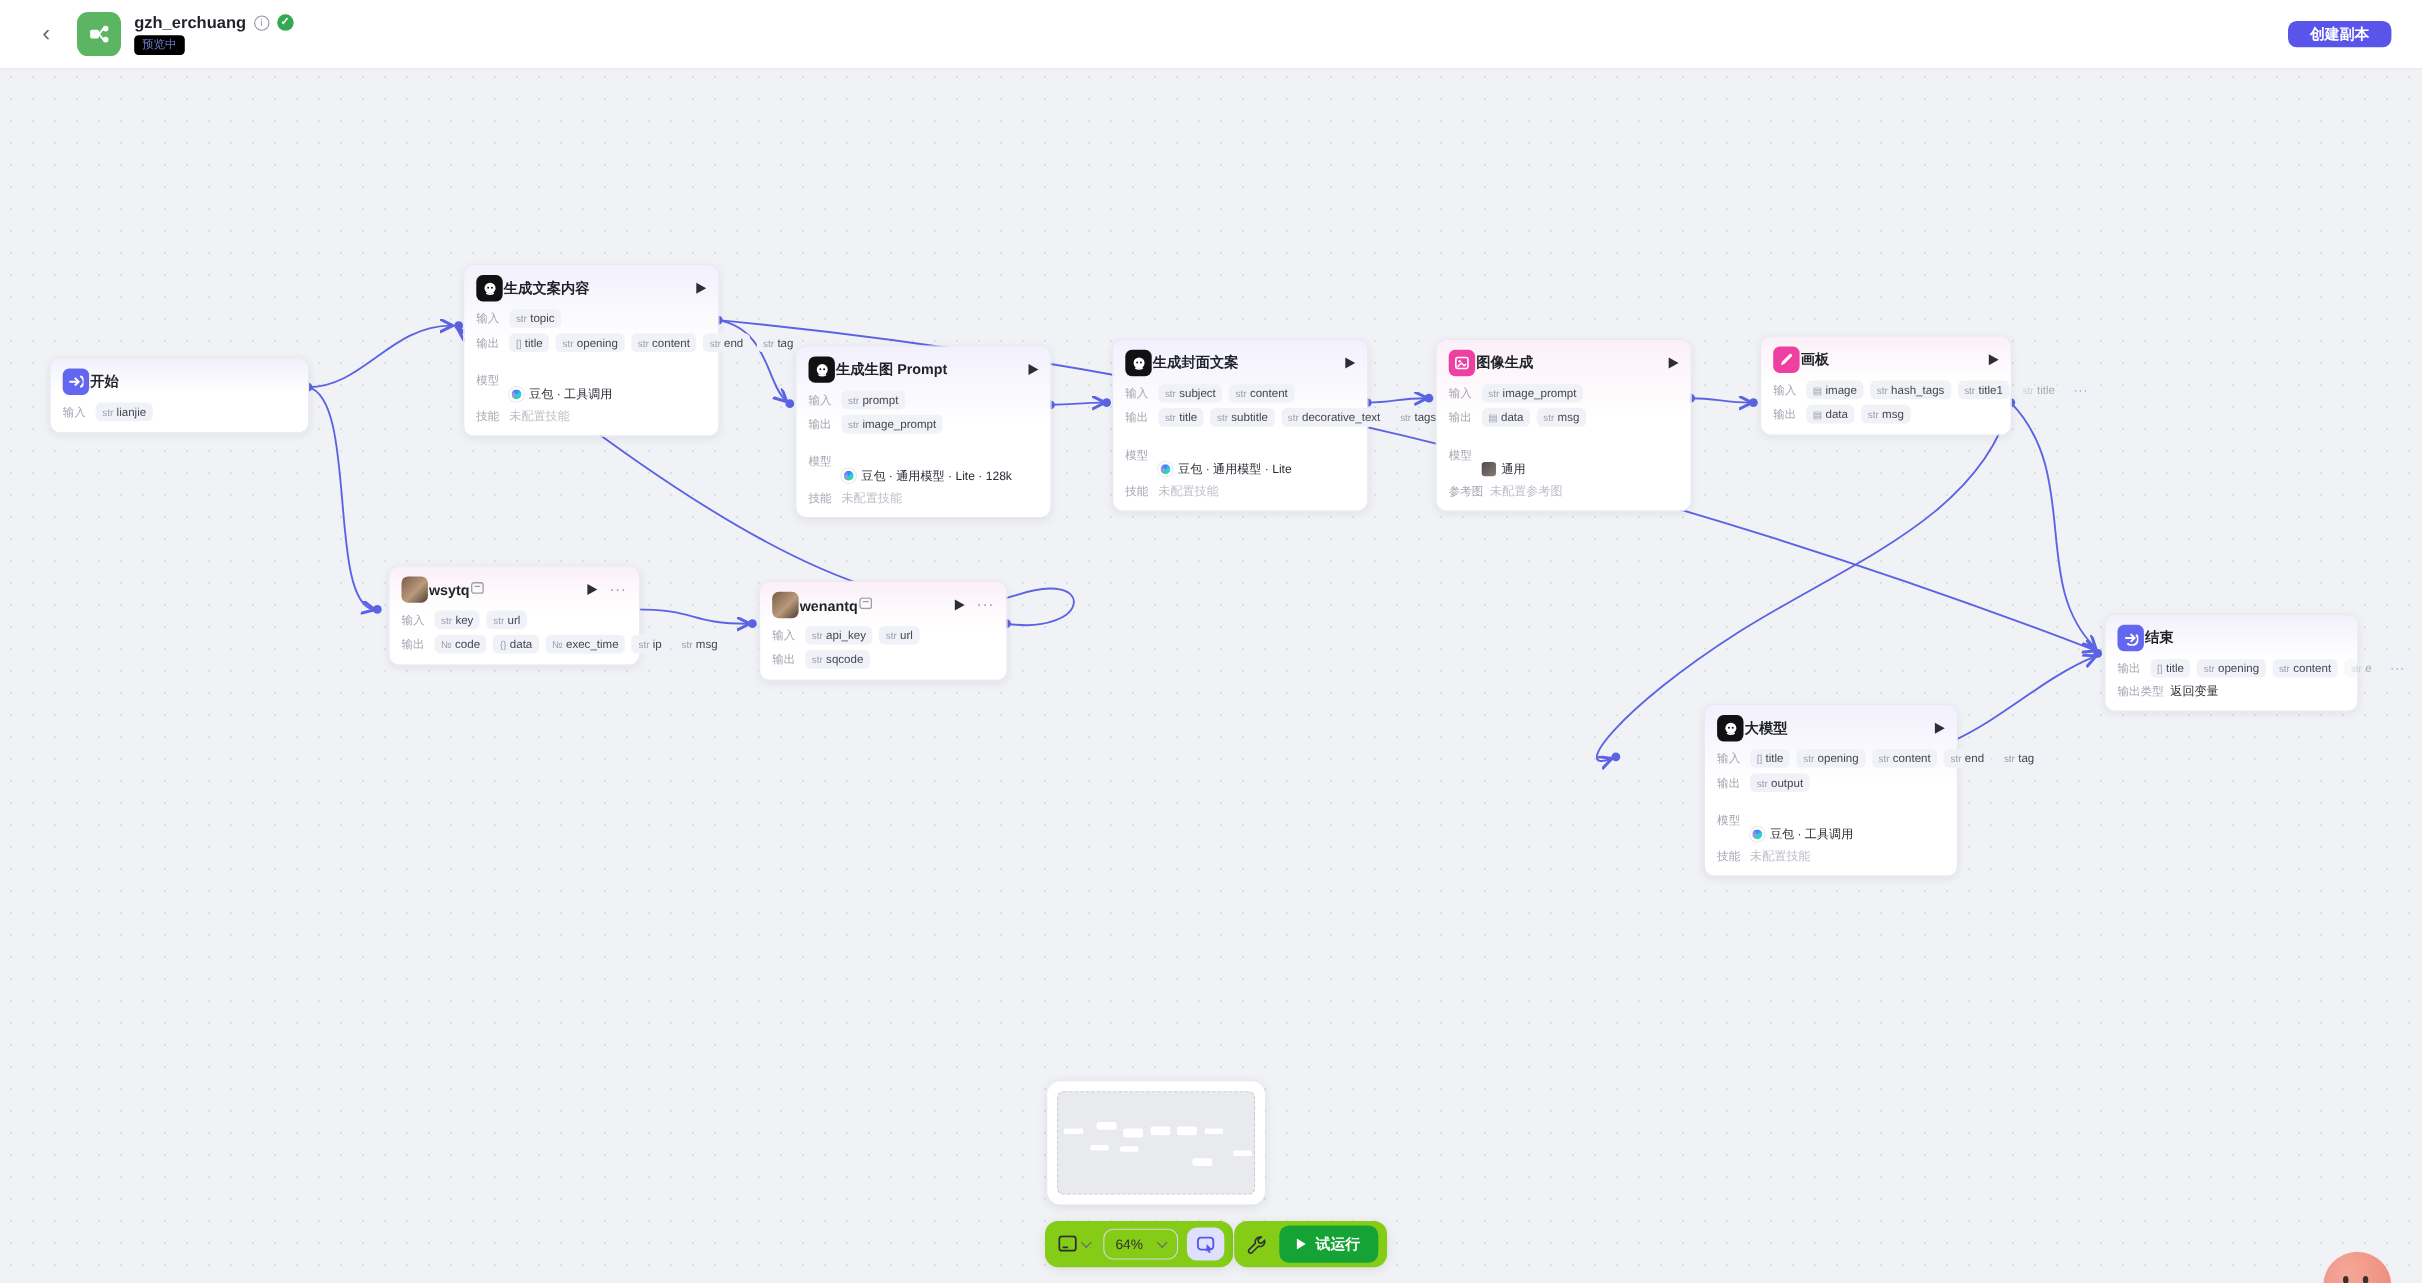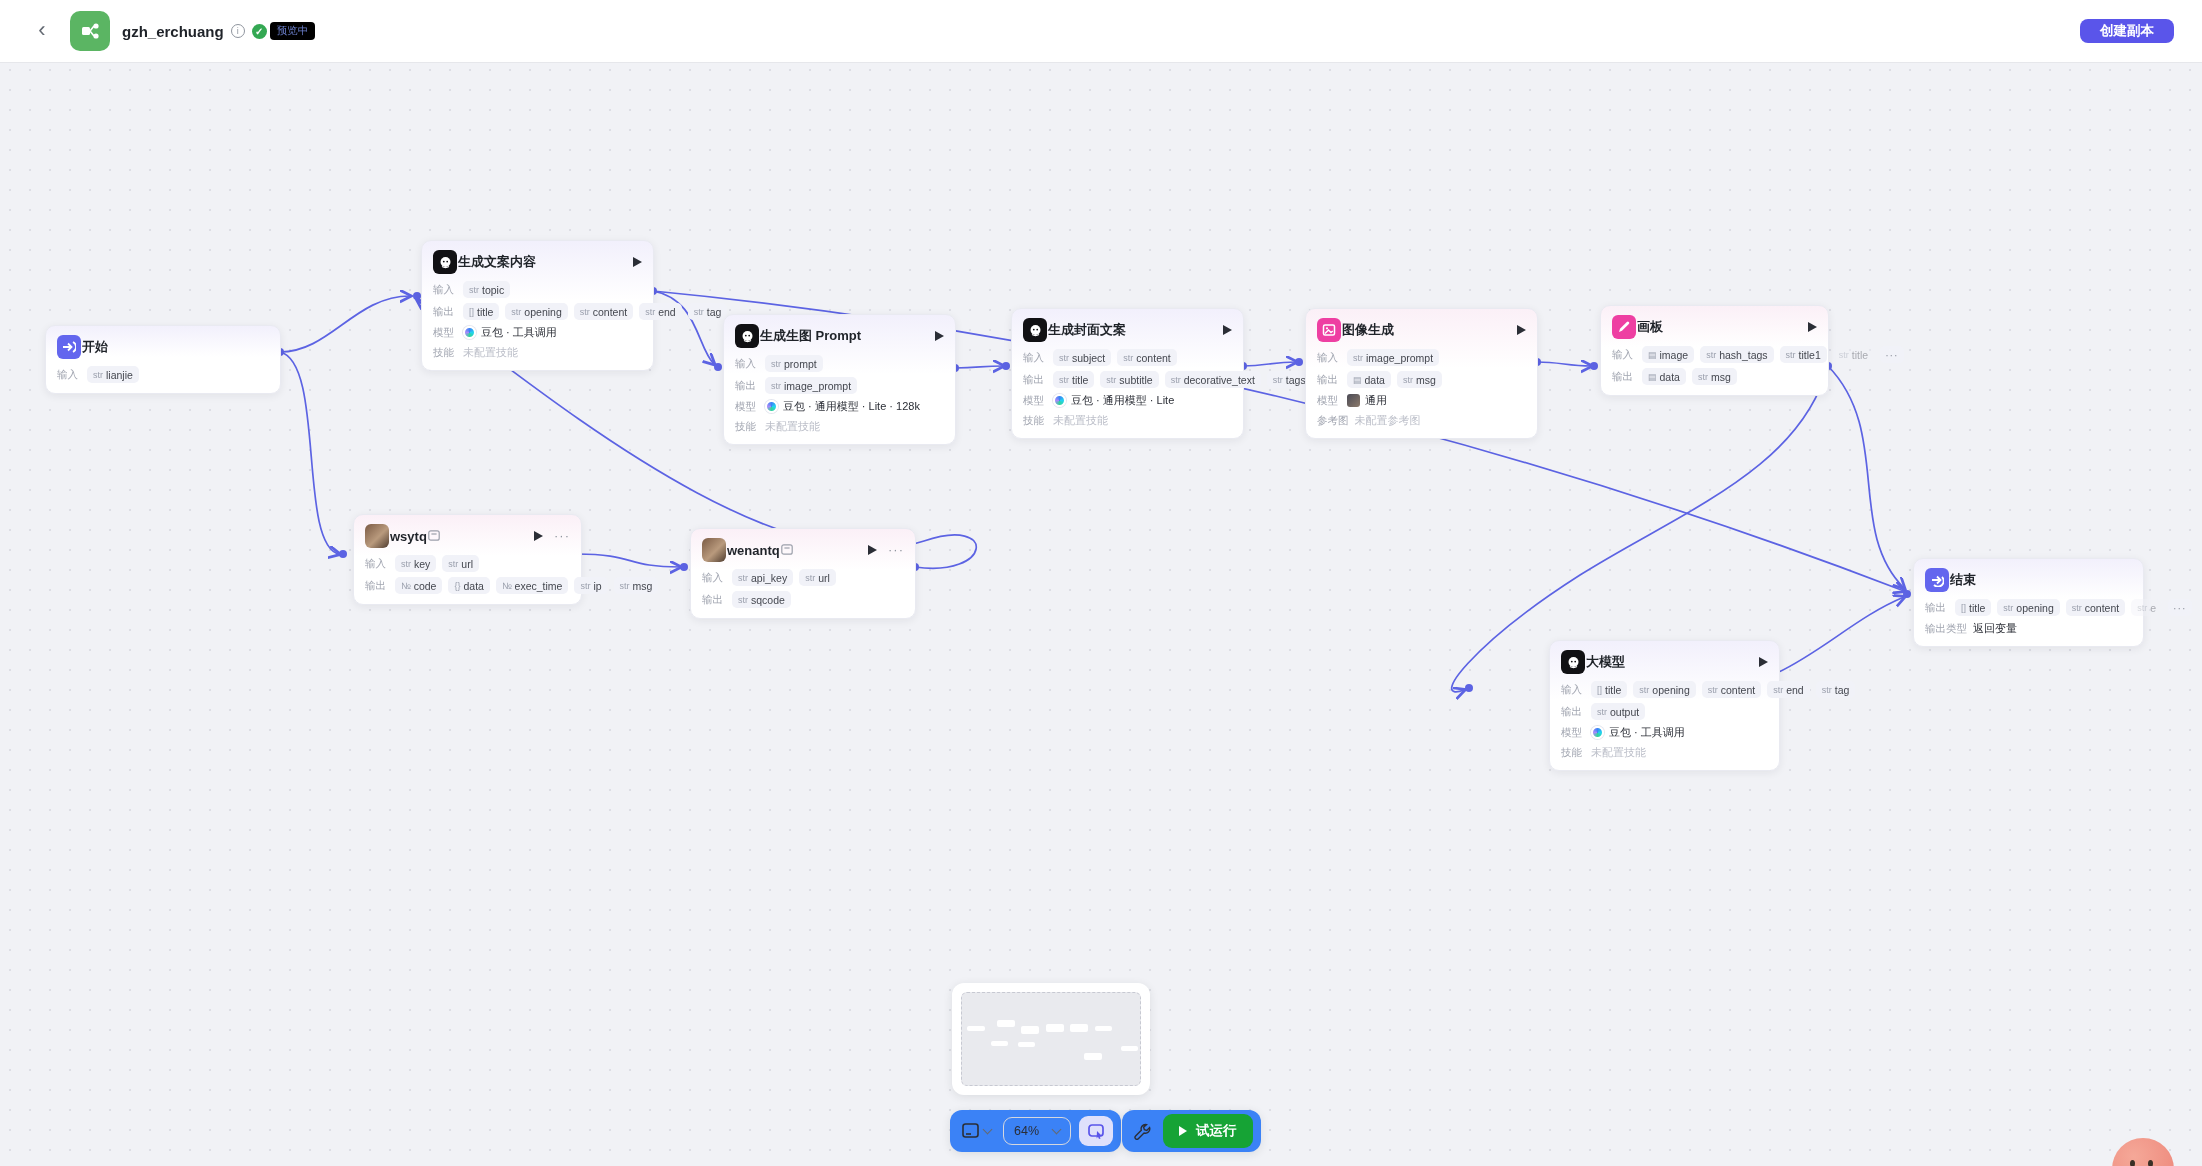--- a/index.html
+++ b/index.html
@@ -13,21 +13,21 @@
     background-size:20px 20px; }
 
   
   #header { position:absolute; top:0; left:0; right:0; height:62px;
     background:#ffffff; box-shadow:0 1px 0 rgba(31,35,41,.05); z-index:50;
     display:flex; align-items:center; padding:0 28px; }
   .back-btn { font-size:22px; color:#646a73; width:28px; height:28px; line-height:26px;
     text-align:center; border-radius:6px; cursor:pointer; margin-right:14px; }
   .app-icon { width:40px; height:40px; border-radius:10px; background:#5bb563;
     display:flex; align-items:center; justify-content:center; margin-right:12px; flex:0 0 auto; }
-  .title-block { display:flex; flex-direction:row; gap:3px;align-items:center; }
+  .title-block { display:flex; flex-direction:column; gap:3px;align-items:center; }
   .title-row { display:flex; align-items:center; gap:7px; }
   .app-title { font-size:15px; font-weight:bold; color:#1f2329; }
   .info-icon { width:14px; height:14px; border:1px solid #8f959e; border-radius:50%;
     color:#8f959e; font-size:9px; line-height:12px; text-align:center; }
   .check-icon { width:15px; height:15px; background:#34a853; border-radius:50%;
     color:#fff; font-size:10px; line-height:15px; text-align:center; font-weight:bold; }
   .status-badge { align-self:flex-start; background:#000000; color:#6a7ec9;
     font-size:10.5px; padding:2px 7px; border-radius:4px; }
   .spacer { flex:1; }
   .primary-btn { background:#5a55ea; color:#fff; font-size:13.5px; font-weight:bold;
@@ -47,42 +47,42 @@
   .play-btn { width:0; height:0; border-left:9px solid #2b2e36; border-top:5.5px solid transparent;
     border-bottom:5.5px solid transparent; cursor:pointer; }
   .more-btn { color:#8f959e; font-size:13px; letter-spacing:1px; cursor:pointer; margin-left:10px; line-height:8px; }
   .node-row { display:flex; align-items:center; gap:6px; margin-top:5px; white-space:nowrap; }
   .row-label { font-size:10.5px; color:#a2a6b1; flex:0 0 auto; min-width:24px; }
   .tag { background:#f1f2f8; border-radius:5px; padding:2.5px 6px; font-size:10.5px;
     color:#44474f; display:inline-flex; align-items:center; gap:3px; }
   .tag .t-prefix { color:#9ba0ad; font-size:9px; }
   .tag.faded { opacity:.42; }
   .tag.more-tag { color:#8f959e; letter-spacing:1px; padding:2.5px 5px; }
-  .model-text { font-size:11px; color:#2b2e36; display:inline-flex; align-items:center; gap:5px; }
+  .model-text { font-size:11px; color:#2b2e36; display:inline-flex; align-items:center; gap:5px;margin-top:26px; }
   .muted-text { font-size:11px; color:#bcbfc9; }
   .plain-text { font-size:11px; color:#2b2e36; }
   .doubao-dot { width:13px; height:13px; border-radius:50%;
     background:conic-gradient(#3b82f6,#22d3ee,#34d399,#a78bfa,#3b82f6);
     border:2px solid #fff; box-shadow:0 0 0 1px #e4e6ee; }
   .avatar-dot { width:13px; height:13px; border-radius:3px;
     background:linear-gradient(135deg,#4a4a55,#8c7a6b); }
   .photo-avatar { background:linear-gradient(135deg,#7a5a44,#b99a7d 55%,#4e3b2e); }
 
   
   #edges { position:absolute; inset:0; z-index:5; }
 
   
   #minimap { position:absolute; background:#fff; border-radius:12px;
     box-shadow:0 2px 10px rgba(31,35,41,.10); z-index:40; padding:9px; }
   #minimap-inner { position:relative; width:100%; height:100%; background:#e9eaee;
     border:1.5px dashed #c7c9d2; border-radius:6px; }
   .mini-block { position:absolute; background:#fff; border-radius:2px; }
 
   
-  .tool-group { position:absolute; background:#3b82f6; border-radius:12px;
+  .tool-group { position:absolute; background:#84cc16; border-radius:12px;
     box-shadow:0 2px 10px rgba(31,35,41,.10); display:flex; align-items:center;
     gap:8px; padding:6px 8px; z-index:40; height:42px; }
   .tool-icon-btn { display:flex; align-items:center; gap:3px; cursor:pointer; padding:4px; color:#2b2e36; }
   .chev { width:7px; height:7px; border-right:1.5px solid #646a73; border-bottom:1.5px solid #646a73;
     transform:rotate(45deg); margin-top:-3px; }
   .zoom-select { border:1px solid #d5d7de; border-radius:9px; padding:6px 10px;
     display:flex; align-items:center; gap:14px; font-size:12.5px; color:#2b2e36; cursor:pointer; }
   .mode-btn { background:#dfe0fb; border-radius:9px; width:34px; height:30px;
     display:flex; align-items:center; justify-content:center; cursor:pointer; }
   .run-btn { background:#16a335; color:#fff; border:none; border-radius:9px;

